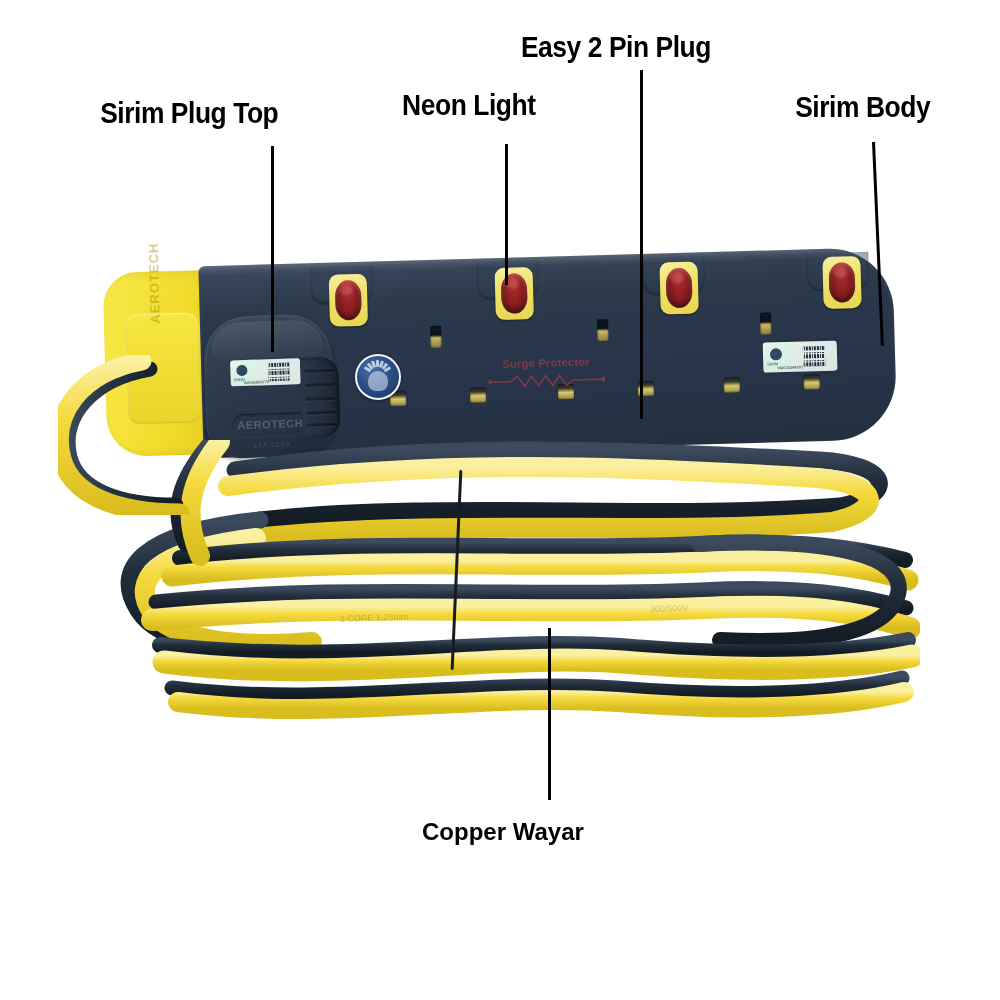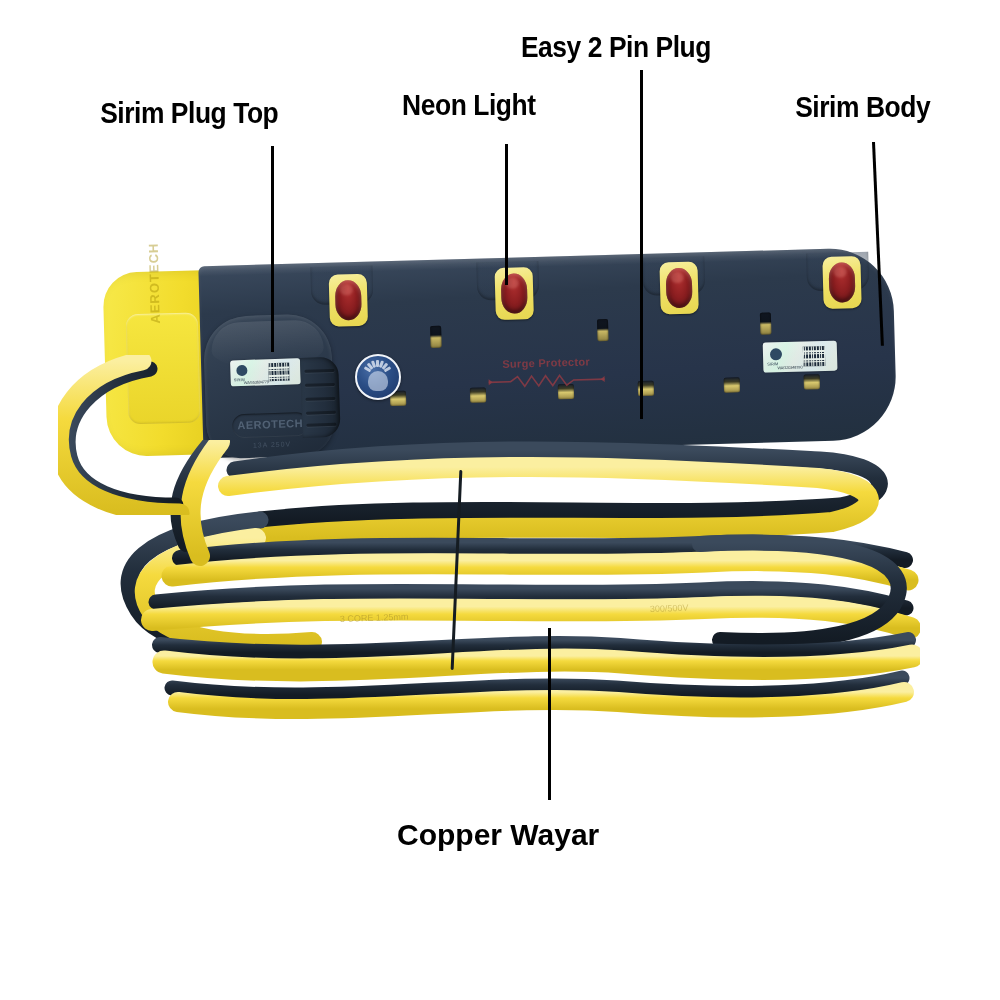--- a/index.html
+++ b/index.html
@@ -546,15 +546,15 @@
   <div class="anno-line" style="left:548px; top:628px; width:3px; height:172px;"></div>
 
   <div class="anno-label cond" style="left:88px; top:98px; font-size:30px;">Sirim Plug Top</div>
 
   <div class="anno-label cond" style="left:393px; top:90px; font-size:30px;">Neon Light</div>
 
   <div class="anno-label cond" style="left:508px; top:32px; font-size:30px;">Easy 2 Pin Plug</div>
 
   <div class="anno-label cond" style="left:786px; top:92px; font-size:30px;">Sirim Body</div>
 
-  <div class="anno-label" style="left:397px; top:820px; font-size:30px; letter-spacing:0px;">Copper Wayar</div>
+  <div class="anno-label" style="left:422px; top:820px; font-size:24px; letter-spacing:0px;">Copper Wayar</div>
 
 </div>
 
 </body></html>

